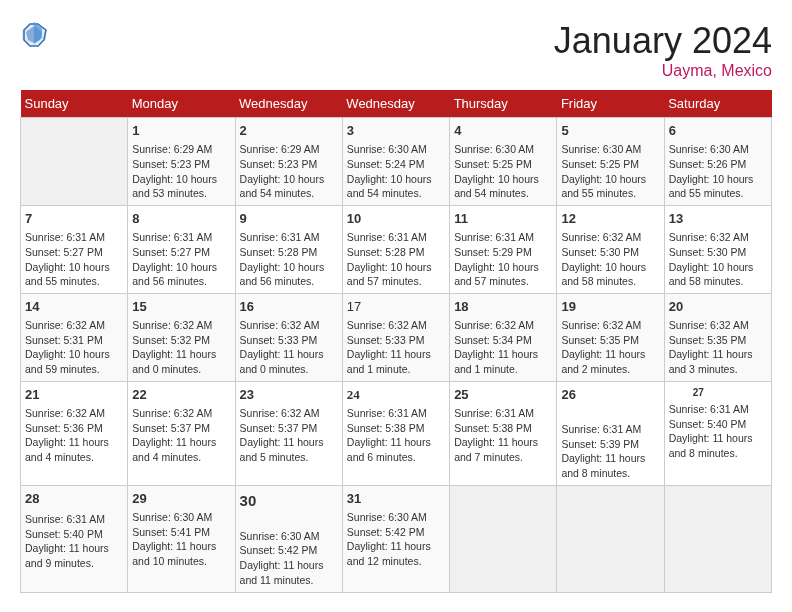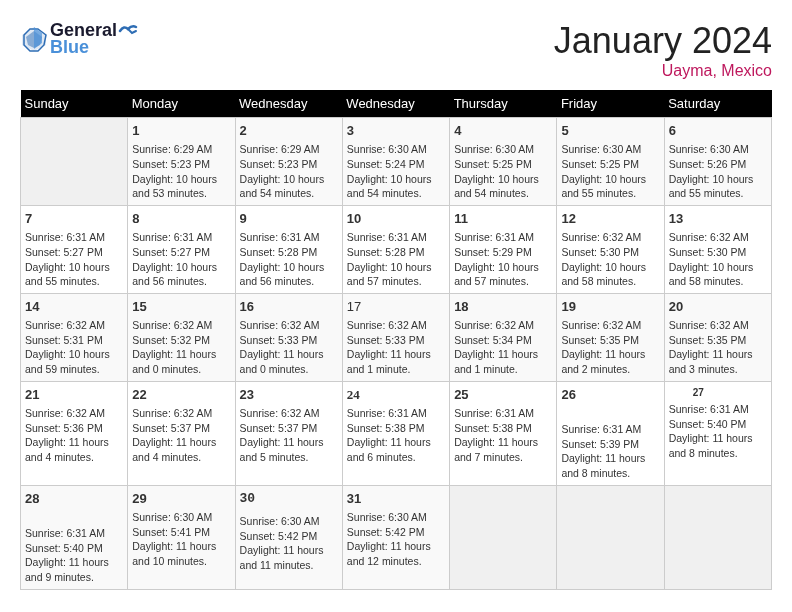--- a/index.html
+++ b/index.html
@@ -36,21 +36,21 @@
     .location {
       font-size: 16px;
       color: #be185d;
     }
     table {
       width: 100%;
       border-collapse: collapse;
       font-size: 11px;
     }
     thead tr th {
-      background-color: #000000;
+      background-color: #b91c1c;
       color: #fff;
       padding: 6px 4px;
       text-align: left;
       font-size: 13px;
       font-weight: normal;
     }
     tbody tr td {
       border: 1px solid #ccc;
       vertical-align: top;
       padding: 4px 4px;
@@ -76,30 +76,20 @@
 <body>
 
 <div class="header">
   <div class="logo">
     <svg class="logo-icon" viewBox="0 0 28 28">
       <polygon points="14,2 26,10 26,20 14,26 2,20 2,10" fill="#2e6db4" opacity="0.15"></polygon>
       <polygon points="18,4 26,10 24,20 18,26 10,26 4,20 4,10 10,4" fill="none" stroke="#2e6db4" stroke-width="1.5"></polygon>
       <polygon points="14,6 22,12 20,20 14,23 8,20 6,12" fill="#2e6db4" opacity="0.5"></polygon>
       <polygon points="14,2 22,8 22,18 14,24" fill="#4a90d9" opacity="0.7"></polygon>
     </svg>
-    <div>
-      <div style="display:flex; align-items:center;">
-        <span style="font-size:18px; font-weight:bold; color:#1a1a2e;">General</span>
-        <svg width="20" height="14" viewBox="0 0 20 14" style="margin-left:1px;">
-          <path d="M2,7 Q6,1 10,5 Q14,1 18,3" stroke="#2e6db4" stroke-width="2.5" fill="none" stroke-linecap="round"></path>
-          <path d="M10,5 L14,9 L18,7" stroke="#2e6db4" stroke-width="2" fill="none" stroke-linecap="round"></path>
-        </svg>
-      </div>
-      <div style="font-size:18px; font-weight:bold; color:#4a90d9; margin-top:-4px;">Blue</div>
-    </div>
   </div>
   <div class="title-block">
     <div class="month-title">January 2024</div>
     <div class="location">Uayma, Mexico</div>
   </div>
 </div>
 
 <table>
   <thead>
     <tr>
@@ -306,35 +296,35 @@
         <td>
           <span class="day-info" style="display: block; font-weight: bold; font-size: 10px; margin-bottom: 2px; margin-left: 24px;">27</span>
           <div class="day-info" style="white-space: pre-line;">Sunrise: 6:31 AM
 Sunset: 5:40 PM
 Daylight: 11 hours
 and 8 minutes.</div>
         </td>
       </tr>
       <tr>
         <td>
-          <span class="day-info" style="display: block; font-weight: bold; font-size: 13px; margin-bottom: 18px;">28</span>
+          <span class="day-info" style="display: block; font-weight: bold; font-size: 13px; margin-bottom: 4px;">28</span>
           <div class="day-info" style="white-space: pre-line;">Sunrise: 6:31 AM
 Sunset: 5:40 PM
 Daylight: 11 hours
 and 9 minutes.</div>
         </td>
         <td>
           <span class="day-info" style="display: block; font-weight: bold; font-size: 13px; margin-bottom: 2px;">29</span>
           <div class="day-info" style="white-space: pre-line;">Sunrise: 6:30 AM
 Sunset: 5:41 PM
 Daylight: 11 hours
 and 10 minutes.</div>
         </td>
         <td>
-          <span class="day-info" style="display: block; font-weight: bold; font-size: 13px; margin-bottom: 6px; font-family: Liberation Mono, monospace;">30</span>
+          <span class="day-info" style="display: block; font-weight: bold; font-size: 15px; margin-bottom: 18px;">30</span>
           <div class="day-info" style="white-space: pre-line;">Sunrise: 6:30 AM
 Sunset: 5:42 PM
 Daylight: 11 hours
 and 11 minutes.</div>
         </td>
         <td>
           <span class="day-info" style="display: block; font-weight: bold; font-size: 13px; margin-bottom: 2px;">31</span>
           <div class="day-info" style="white-space: pre-line;">Sunrise: 6:30 AM
 Sunset: 5:42 PM
 Daylight: 11 hours

